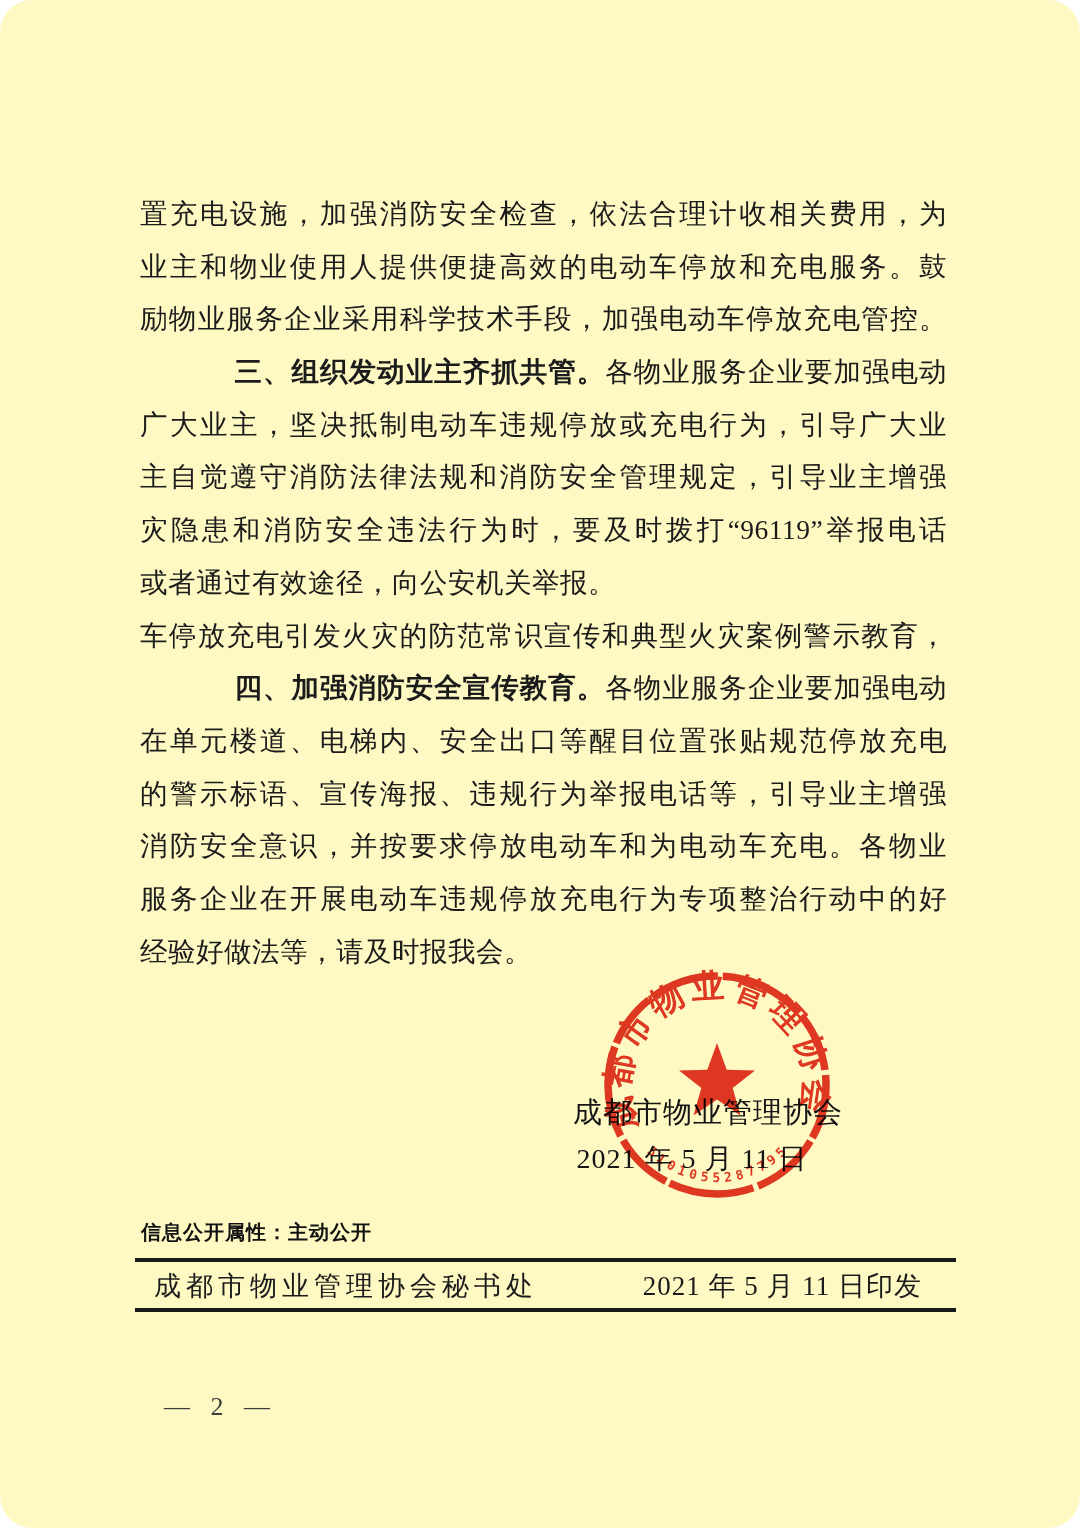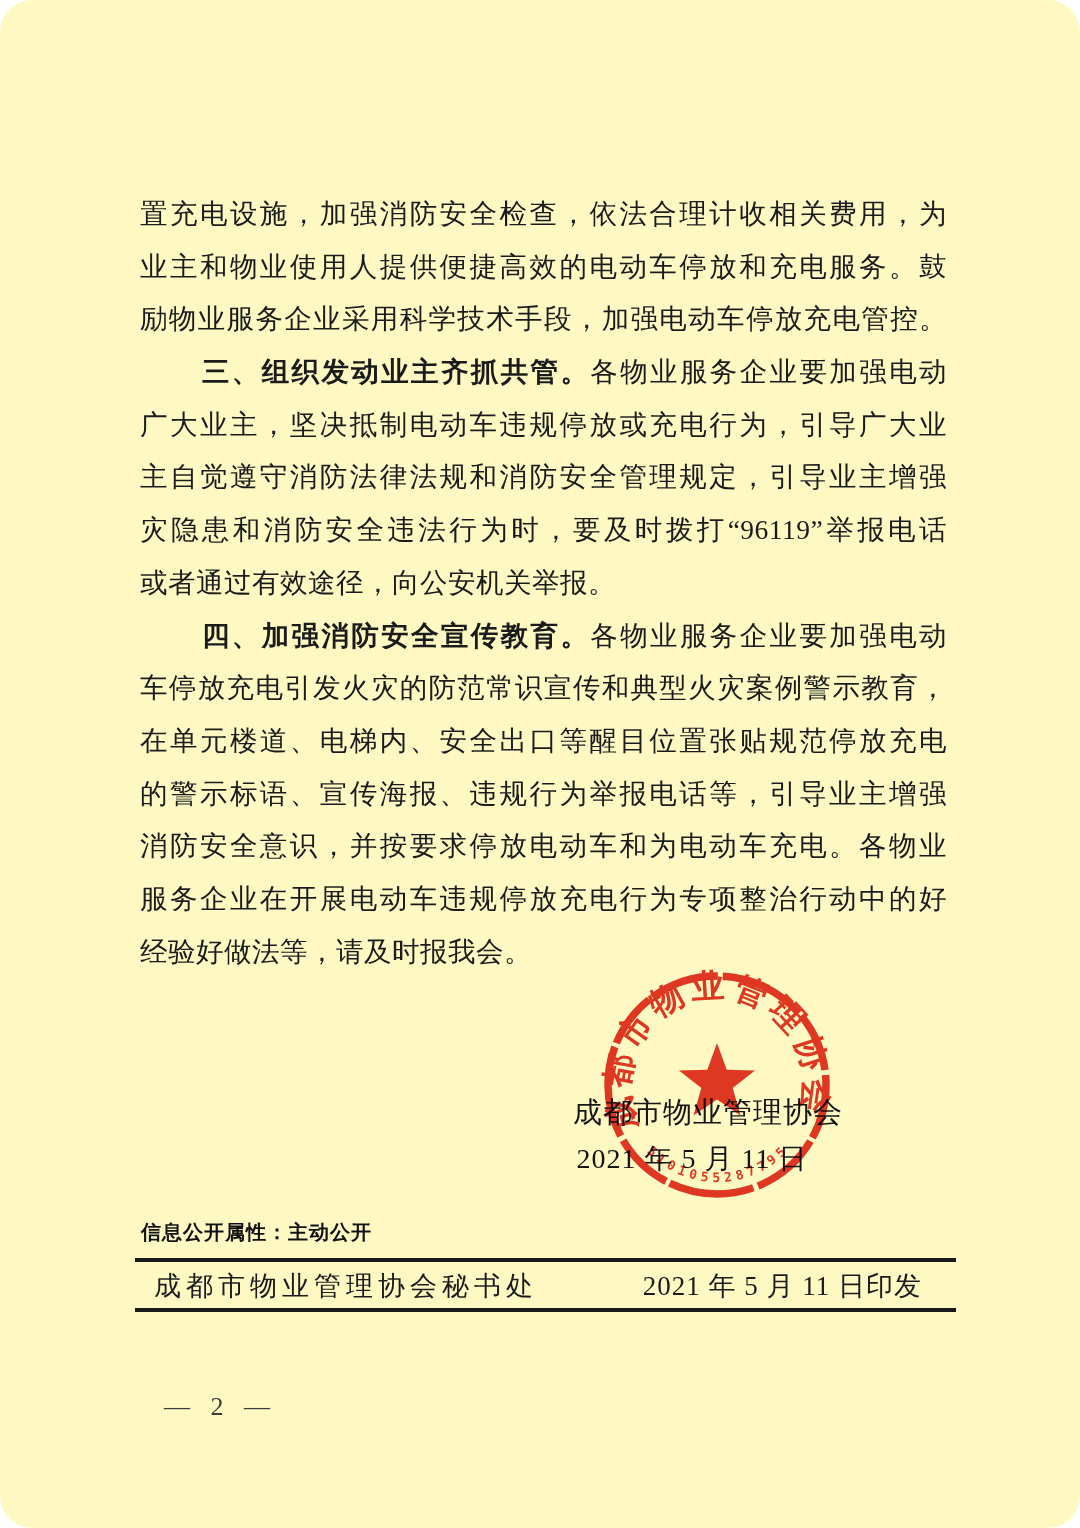--- a/index.html
+++ b/index.html
@@ -25,20 +25,21 @@
     text-align:justify;
     text-align-last:justify;
     white-space:normal;
     color:#1b1b1b;
   }
   .line.last{ text-align-last:left; }
   .line .ind{ display:inline-block; width:60px; }
   .line b{
     font-family:Liberation Sans, sans-serif;
     font-weight:700;
+    margin-left:34px;
   }
   
   .sig-org{
     position:absolute; top:1093px; left:570px; width:276px;
     font-size:29px; text-align:center; letter-spacing:1px;
     color:#151515; z-index:2;
   }
   .sig-date{
     position:absolute; top:1140px; left:566px; width:252px;
     font-size:28px; text-align:center; letter-spacing:1px;
@@ -98,22 +99,22 @@
 
   <div class="body-text">
       <div class="line"><span>置充电设施，加强消防安全检查，依法合理计收相关费用，为</span></div>
       <div class="line"><span>业主和物业使用人提供便捷高效的电动车停放和充电服务。鼓</span></div>
       <div class="line"><span>励物业服务企业采用科学技术手段，加强电动车停放充电管控。</span></div>
       <div class="line"><span class="ind"></span><b>三、组织发动业主齐抓共管。</b><span>各物业服务企业要加强电动</span></div>
       <div class="line"><span>广大业主，坚决抵制电动车违规停放或充电行为，引导广大业</span></div>
       <div class="line"><span>主自觉遵守消防法律法规和消防安全管理规定，引导业主增强</span></div>
       <div class="line"><span>灾隐患和消防安全违法行为时，要及时拨打“96119”举报电话</span></div>
       <div class="line last"><span>或者通过有效途径，向公安机关举报。</span></div>
+      <div class="line"><span>车停放充电引发火灾的防范常识宣传和典型火灾案例警示教育，</span></div>
       <div class="line"><span class="ind"></span><b>四、加强消防安全宣传教育。</b><span>各物业服务企业要加强电动</span></div>
-      <div class="line"><span>车停放充电引发火灾的防范常识宣传和典型火灾案例警示教育，</span></div>
       <div class="line"><span>在单元楼道、电梯内、安全出口等醒目位置张贴规范停放充电</span></div>
       <div class="line"><span>的警示标语、宣传海报、违规行为举报电话等，引导业主增强</span></div>
       <div class="line"><span>消防安全意识，并按要求停放电动车和为电动车充电。各物业</span></div>
       <div class="line"><span>服务企业在开展电动车违规停放充电行为专项整治行动中的好</span></div>
       <div class="line last"><span>经验好做法等，请及时报我会。</span></div>
     </div>
 
   <div class="sig-org">成都市物业管理协会</div>
   <div class="sig-date">2021 年 5 月 11 日</div>
 

